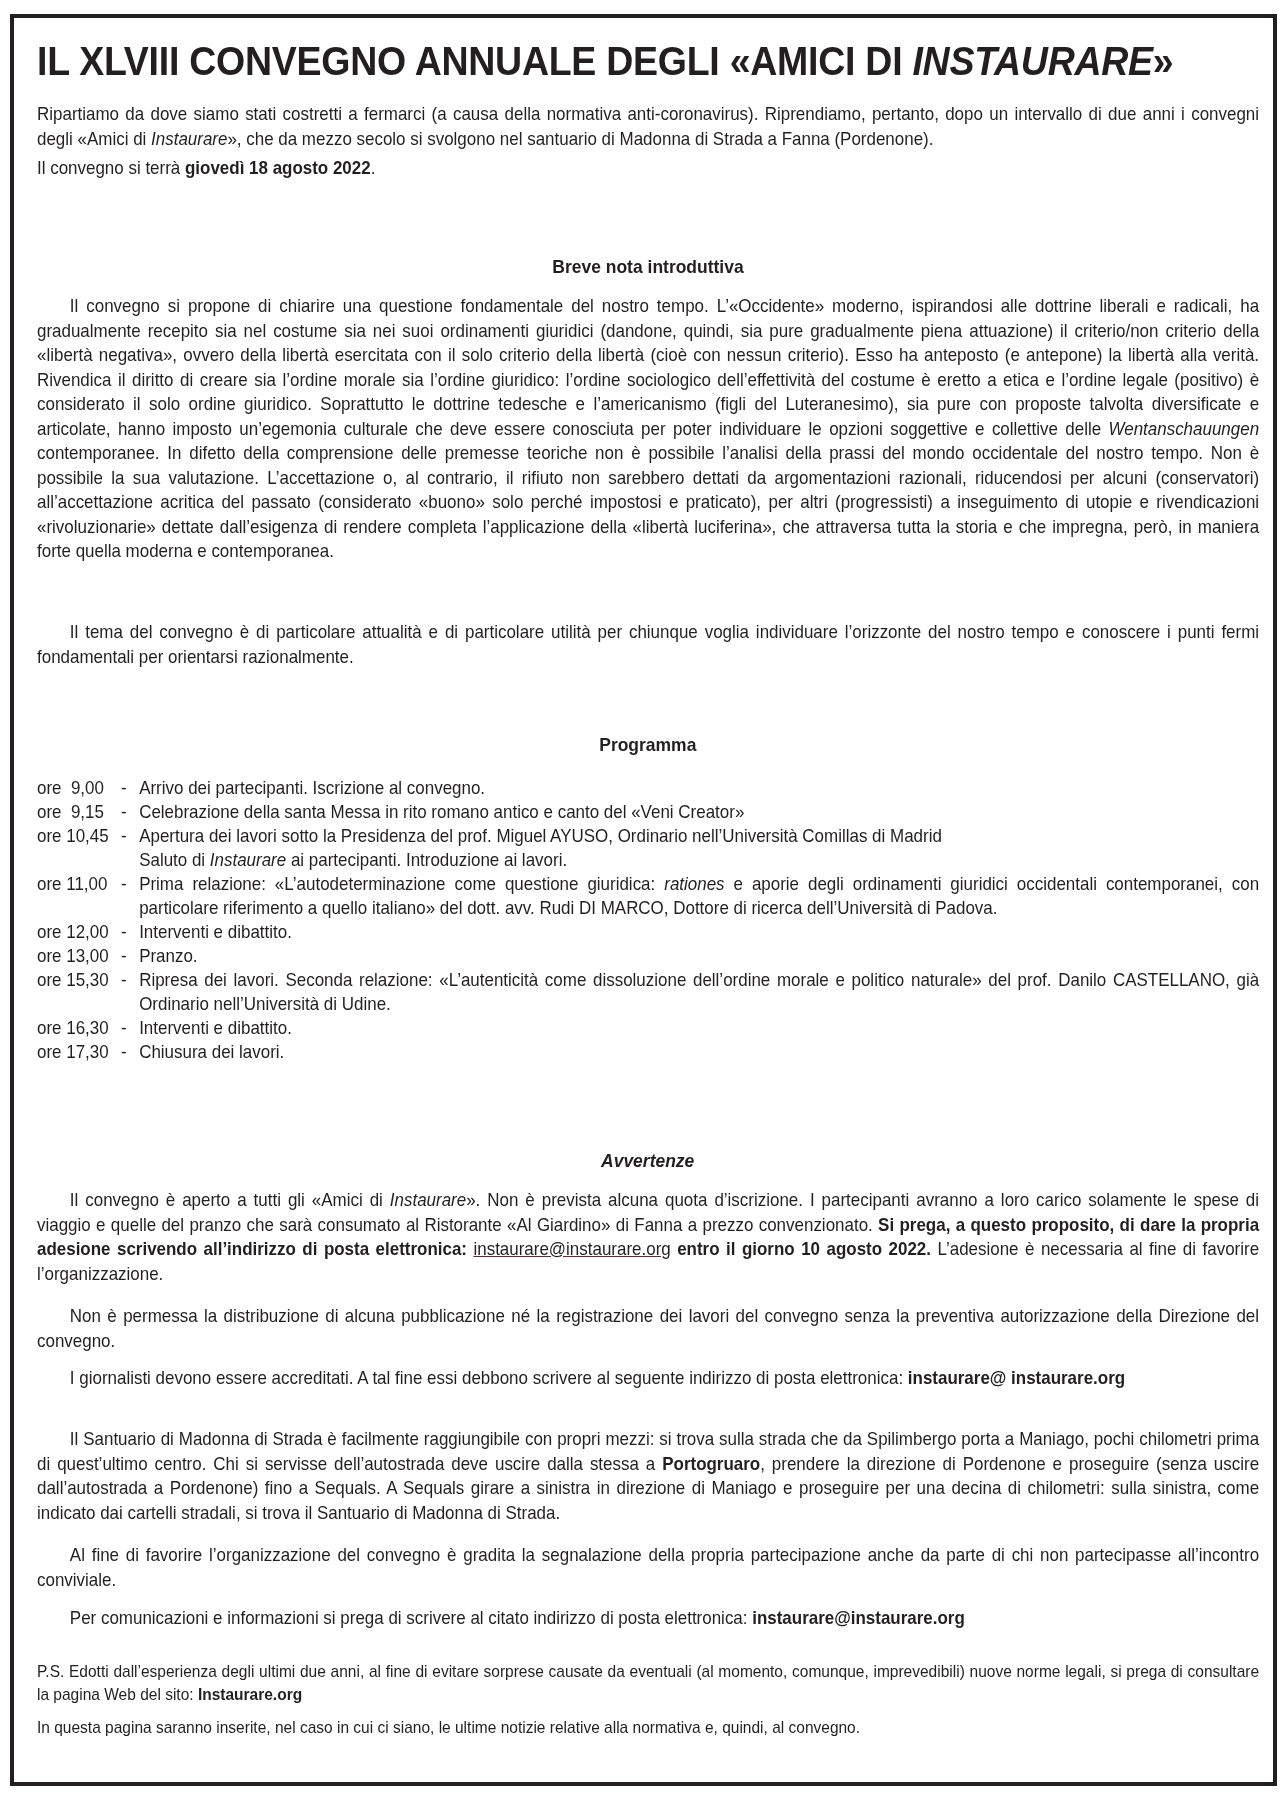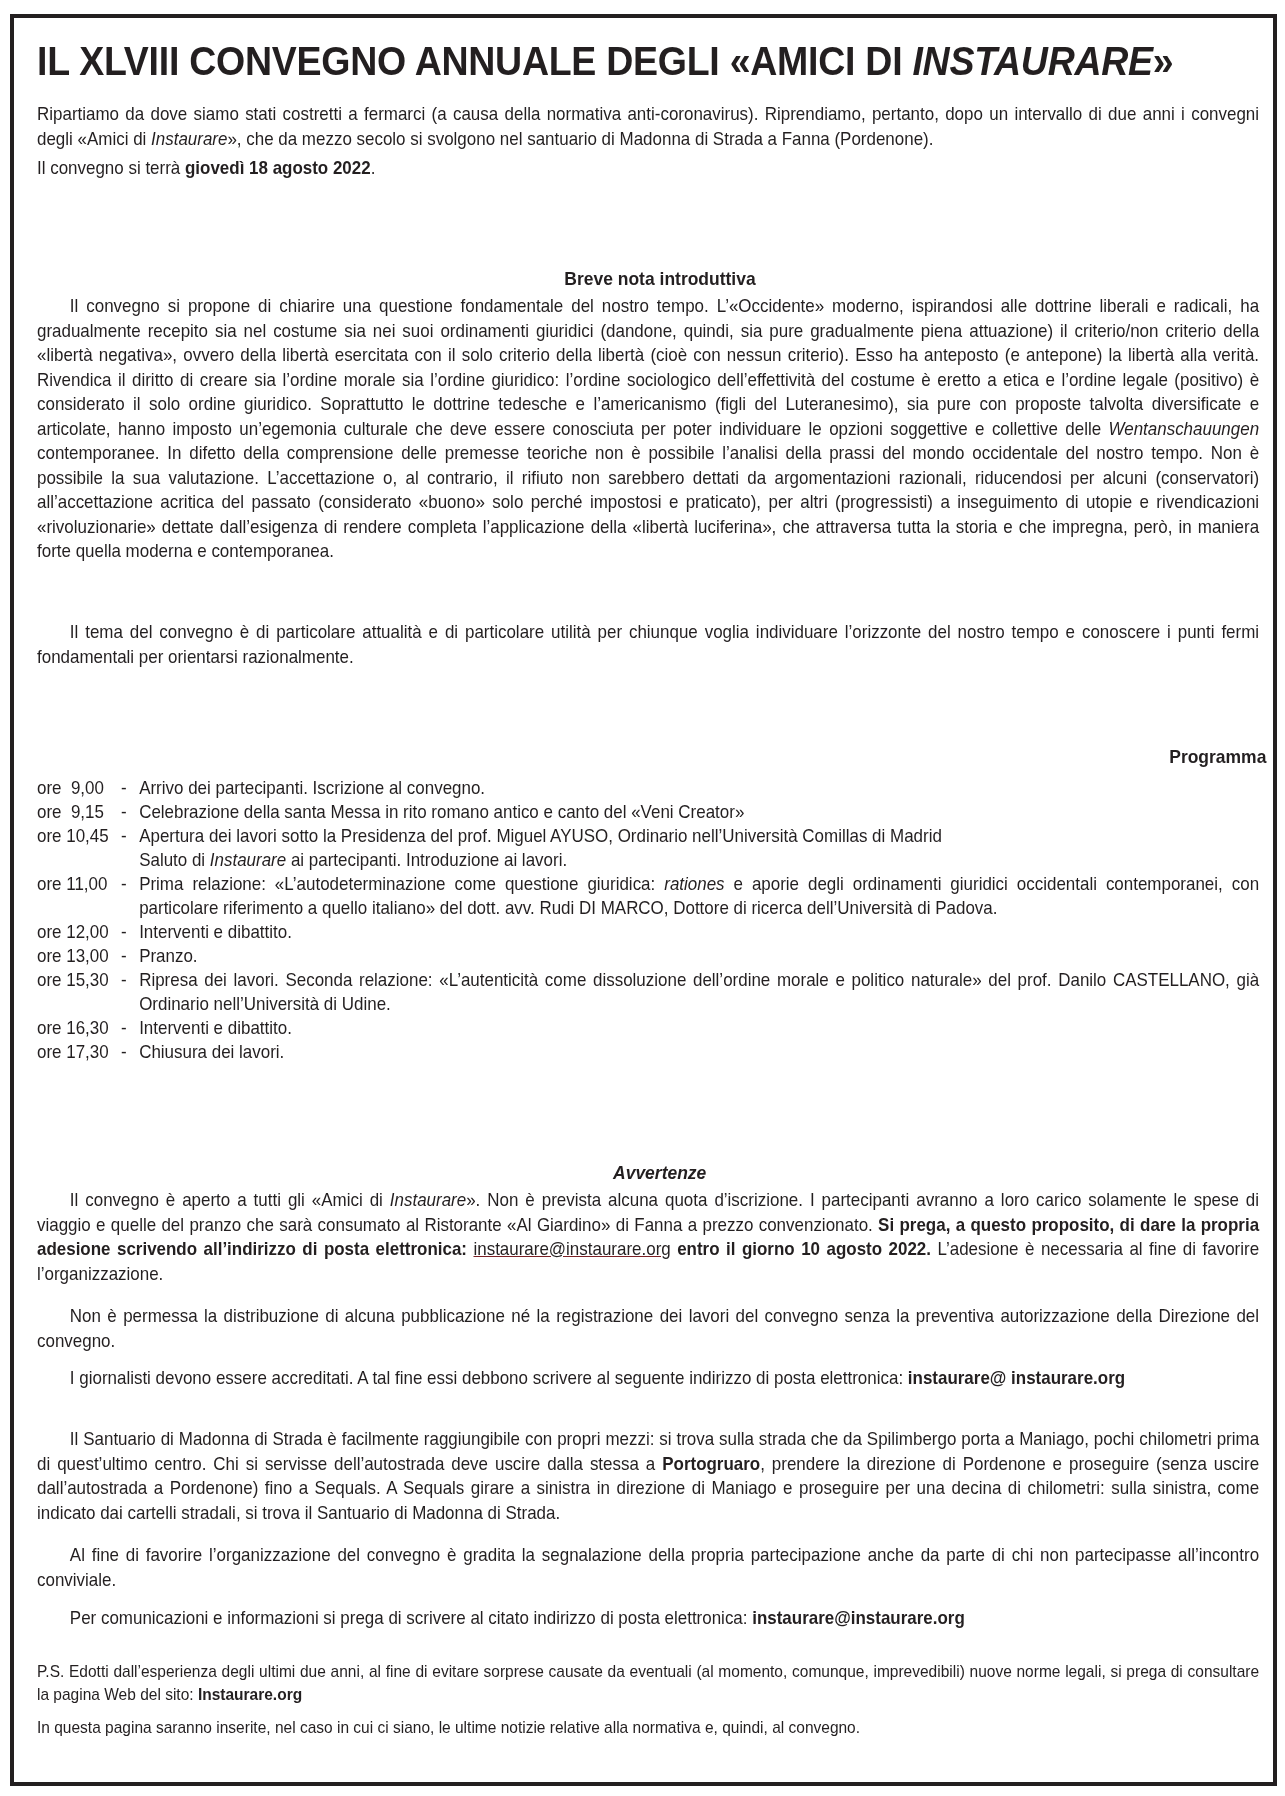--- a/index.html
+++ b/index.html
@@ -10,21 +10,21 @@
   .inner { position:absolute; left:23px; top:0; width:1222px; }
   h1.title { position:absolute; left:0; top:20px; margin:0; font-size:41px; font-weight:bold;
              letter-spacing:-0.3px; white-space:nowrap; transform:scaleX(0.915); transform-origin:0 0; }
   h1.title em { font-style:italic; }
   .p { position:absolute; left:0; width:1340px; font-size:18.6px; line-height:24.5px;
        transform:scaleX(0.912); transform-origin:0 0; text-align:justify; margin:0; }
   .p.ind { text-indent:36px; }
   .p b { font-weight:bold; }
   .p i { font-style:italic; }
   .heading { position:absolute; left:0; width:1222px; text-align:center; font-size:19px;
-             font-weight:bold; margin:12px; }
+             font-weight:bold; margin:0; }
   .heading span { display:inline-block; transform:scaleX(0.92); }
   .prog { position:absolute; left:0; top:758px; width:1340px; transform:scaleX(0.912); transform-origin:0 0;
           font-size:18.6px; line-height:24px; }
   .row { display:flex; }
   .time { width:92px; flex:none; white-space:pre; }
   .dash { width:20px; flex:none; text-align:left; }
   .desc { flex:1; text-align:justify; }
   .link { text-decoration:underline; text-decoration-color:#7a1f24; color:#231f20; }
   .small { font-size:17px; line-height:23px; }
 </style>
@@ -39,21 +39,21 @@
     <p class="p" style="top:84px;"><span>Ripartiamo da dove siamo stati costretti a fermarci (a causa della normativa anti-coronavirus). Riprendiamo, pertanto, dopo un intervallo di due anni i convegni degli «Amici di </span><i>Instaurare</i><span>», che da mezzo secolo si svolgono nel santuario di Madonna di Strada a Fanna (Pordenone).</span></p>
 
     <p class="p" style="top:138px;"><span>Il convegno si terrà </span><b>giovedì 18 agosto 2022</b><span>.</span></p>
 
     <h2 class="heading" style="top:238px;"><span>Breve nota introduttiva</span></h2>
 
     <p class="p ind" style="top:276px;"><span>Il convegno si propone di chiarire una questione fondamentale del nostro tempo. L’«Occidente» moderno, ispirandosi alle dottrine liberali e radicali, ha gradualmente recepito sia nel costume sia nei suoi ordinamenti giuridici (dandone, quindi, sia pure gradualmente piena attuazione) il criterio/non criterio della «libertà negativa», ovvero della libertà esercitata con il solo criterio della libertà (cioè con nessun criterio). Esso ha anteposto (e antepone) la libertà alla verità. Rivendica il diritto di creare sia l’ordine morale sia l’ordine giuridico: l’ordine sociologico dell’effettività del costume è eretto a etica e l’ordine legale (positivo) è considerato il solo ordine giuridico. Soprattutto le dottrine tedesche e l’americanismo (figli del Luteranesimo), sia pure con proposte talvolta diversificate e articolate, hanno imposto un’egemonia culturale che deve essere conosciuta per poter individuare le opzioni soggettive e collettive delle </span><i>Wentanschauungen</i><span> contemporanee. In difetto della comprensione delle premesse teoriche non è possibile l’analisi della prassi del mondo occidentale del nostro tempo. Non è possibile la sua valutazione. L’accettazione o, al contrario, il rifiuto non sarebbero dettati da argomentazioni razionali, riducendosi per alcuni (conservatori) all’accettazione acritica del passato (considerato «buono» solo perché impostosi e praticato), per altri (progressisti) a inseguimento di utopie e rivendicazioni «rivoluzionarie» dettate dall’esigenza di rendere completa l’applicazione della «libertà luciferina», che attraversa tutta la storia e che impregna, però, in maniera forte quella moderna e contemporanea.</span></p>
 
     <p class="p ind" style="top:602px;">Il tema del convegno è di particolare attualità e di particolare utilità per chiunque voglia individuare l’orizzonte del nostro tempo e conoscere i punti fermi fondamentali per orientarsi razionalmente.</p>
 
-    <h2 class="heading" style="top:716px;text-align:right;"><span>Programma</span></h2>
+    <h2 class="heading" style="top:716px;"><span>Programma</span></h2>
 
     <div class="prog">
       <div class="row">
         <span class="time">ore  9,00</span>
         <span class="dash">-</span>
         <span class="desc">Arrivo dei partecipanti. Iscrizione al convegno.</span>
       </div>
       <div class="row">
         <span class="time">ore  9,15</span>
         <span class="dash">-</span>

